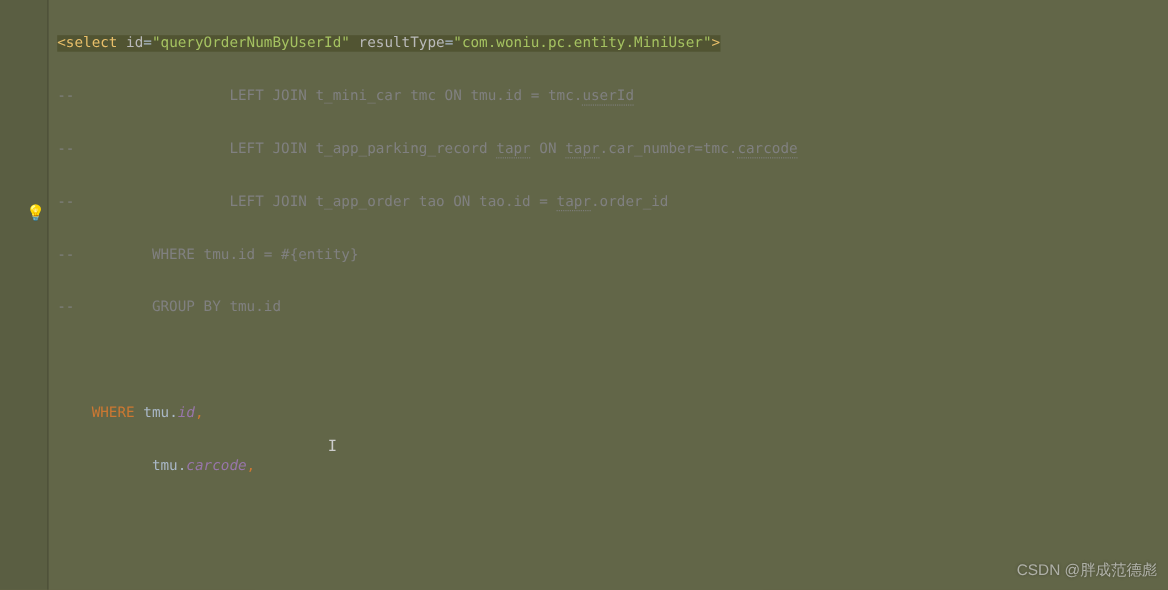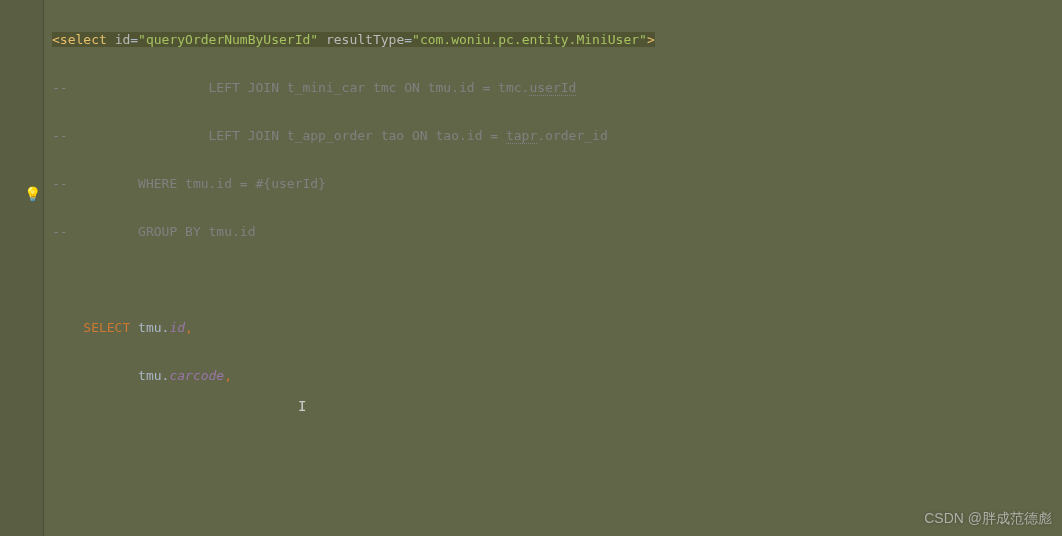--- a/index.html
+++ b/index.html
@@ -65,25 +65,26 @@
 </head>
 <body>
 
 <div class="gutter">
   <span class="bulb">💡</span>
 </div>
 
 <div class="editor">
 <span class="line"><span class="hl"><span class="tag">&lt;select</span> <span class="attr">id</span>=<span class="attrval">"queryOrderNumByUserId"</span> <span class="attr">resultType</span>=<span class="attrval">"com.woniu.pc.entity.MiniUser"</span><span class="tag">&gt;</span></span></span>
 <span class="line"><span class="comment">--                  LEFT JOIN t_mini_car tmc ON tmu.id = tmc.</span><span class="comment dotted">userId</span></span>
+<span class="line"><span class="comment">--                  LEFT JOIN t_app_parking_record </span><span class="comment dotted">tapr</span><span class="comment"> ON </span><span class="comment dotted">tapr</span><span class="comment">.car_number=tmc.</span><span class="comment dotted">carcode</span></span>
 <span class="line"><span class="comment">--                  LEFT JOIN t_app_order tao ON tao.id = </span><span class="comment dotted">tapr</span><span class="comment">.order_id</span></span>
-<span class="line"><span class="comment">--         WHERE tmu.id = #{userId}</span></span>
+<span class="line"><span class="comment">--         WHERE tmu.id = #{entity}</span></span>
 <span class="line"><span class="comment">--         GROUP BY tmu.id</span></span>
 <span class="line"> </span>
-<span class="line">    <span class="sql-kw">SELECT</span> <span>tmu</span><span>.</span><span class="sql-col">id</span><span class="sql-kw">,</span></span>
+<span class="line">    <span class="sql-kw">WHERE</span> <span>tmu</span><span>.</span><span class="sql-col">id</span><span class="sql-kw">,</span></span>
 <span class="line">           <span>tmu</span><span>.</span><span class="sql-col">carcode</span><span class="sql-kw">,</span></span>
 
 
 
 
 
 
 
 
 

